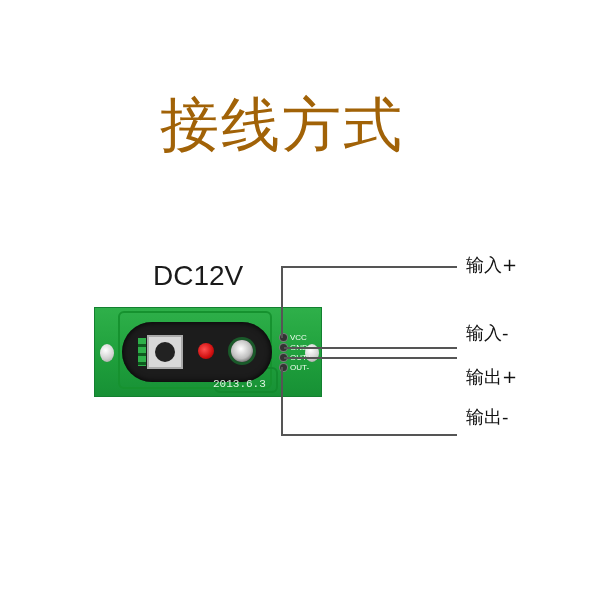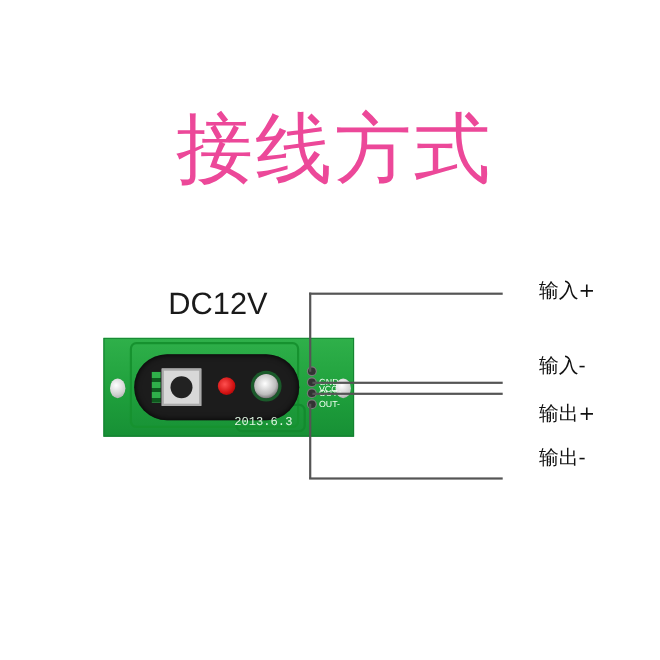--- a/index.html
+++ b/index.html
@@ -1,32 +1,32 @@
 <!DOCTYPE html>
 <html><head>
 <meta charset="utf-8">
 <style>
   html, body { margin:0; padding:0; background:#ffffff; }
   body { width:600px; height:600px; position:relative; overflow:hidden; font-family:"DejaVu Sans", sans-serif; }
-  .title { position:absolute; left:160px; top:100px; font-size:70px; color:#ec4899; letter-spacing:2px; line-height:1; font-family:Liberation Sans, sans-serif; }
+  .title { position:absolute; left:160px; top:100px; font-size:59px; color:#a16207; letter-spacing:2px; line-height:1; font-family:Liberation Mono, monospace; }
   .dc-label { position:absolute; left:153px; top:260px; font-size:28px; color:#1a1a1a; font-family:"Liberation Sans", sans-serif; }
   .pcb { position:absolute; left:94px; top:307px; width:228px; height:90px; background:linear-gradient(180deg,#2fb04a 0%,#1fa03c 55%,#179035 100%); box-shadow:0 0 0 1px #138030 inset; }
   .pcb .trace { position:absolute; border:2px solid #138a2e; border-radius:6px; }
   .mount-hole { position:absolute; width:14px; height:18px; border-radius:50%; background:radial-gradient(circle at 40% 35%,#ffffff,#cfcfcf 60%,#9a9a9a); }
   .sensor-body { position:absolute; left:122px; top:322px; width:150px; height:60px; background:#1c1c1c; border-radius:30px; box-shadow:inset 0 0 6px #000; }
   .ir-receiver { position:absolute; left:147px; top:335px; width:36px; height:34px; background:#d8d8d8; border:2px solid #aaa; box-sizing:border-box; }
   .ir-receiver .lens { position:absolute; left:6px; top:5px; width:20px; height:20px; border-radius:50%; background:#222; }
   .ir-green { position:absolute; left:138px; top:338px; width:8px; height:28px; background:repeating-linear-gradient(180deg,#2fb04a 0 6px,#0e5a1e 6px 9px); }
   .led { position:absolute; left:198px; top:343px; width:16px; height:16px; border-radius:50%; background:radial-gradient(circle at 40% 40%,#ff5050,#d01010 60%,#800000); }
   .emitter { position:absolute; left:231px; top:340px; width:22px; height:22px; border-radius:50%; background:radial-gradient(circle at 45% 40%,#ffffff,#bdbdbd 55%,#555 85%); box-shadow:0 0 0 3px #1a5a2a; }
   .date-text { position:absolute; left:213px; top:378px; font-size:11px; color:#dff5e2; font-family:"Liberation Mono", monospace; }
   .pin { position:absolute; left:280px; width:7px; height:7px; border-radius:50%; background:#333; box-shadow:0 0 0 1px #7a7a7a; }
   .pin-label { position:absolute; left:290px; font-size:8px; color:#f2fff2; font-family:"Liberation Sans", sans-serif; line-height:1; }
   .wire { position:absolute; background:#555; }
-  .out-label { position:absolute; left:466px; font-size:18px; color:#111; font-family:"DejaVu Sans", sans-serif; line-height:1;margin-left:24px; }
+  .out-label { position:absolute; left:466px; font-size:18px; color:#111; font-family:"DejaVu Sans", sans-serif; line-height:1; }
 </style>
 </head>
 <body>
 
 <div class="title">接线方式</div>
 <div class="dc-label">DC12V</div>
 
 <div class="pcb">
   <div class="trace" style="left:24px;top:4px;width:150px;height:74px;border-color:#16922f;"></div>
   <div class="trace" style="left:120px;top:60px;width:60px;height:22px;"></div>
@@ -40,21 +40,21 @@
     <div class="lens"></div>
   </div>
 <div class="led"></div>
 <div class="emitter"></div>
 <div class="date-text">2013.6.3</div>
 
 <div class="pin" style="top:334px;"></div>
 <div class="pin" style="top:344px;"></div>
 <div class="pin" style="top:354px;"></div>
 <div class="pin" style="top:364px;"></div>
-<div class="pin-label" style="top:350px;">VCC</div>
+<div class="pin-label" style="top:334px;">VCC</div>
 <div class="pin-label" style="top:344px;">GND</div>
 <div class="pin-label" style="top:354px;">OUT+</div>
 <div class="pin-label" style="top:364px;">OUT-</div>
 
 <div class="wire" style="left:281px;top:266px;width:2px;height:72px;"></div>
 <div class="wire" style="left:281px;top:266px;width:176px;height:2px;"></div>
 <div class="wire" style="left:284px;top:347px;width:173px;height:2px;"></div>
 <div class="wire" style="left:284px;top:357px;width:173px;height:2px;"></div>
 <div class="wire" style="left:281px;top:367px;width:2px;height:68px;"></div>
 <div class="wire" style="left:281px;top:434px;width:176px;height:2px;"></div>

